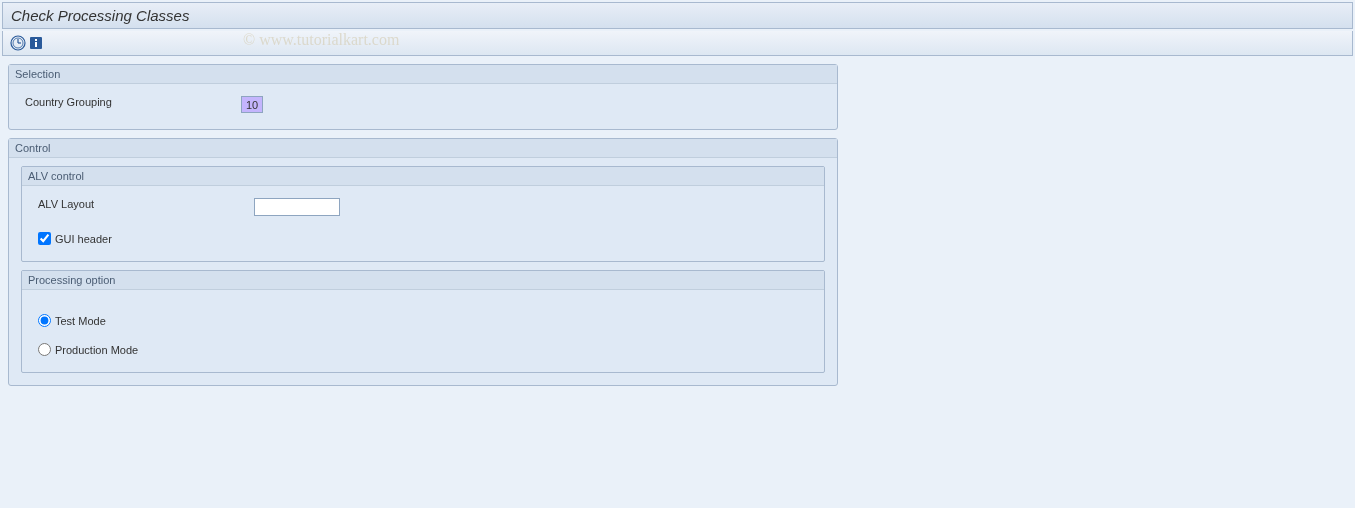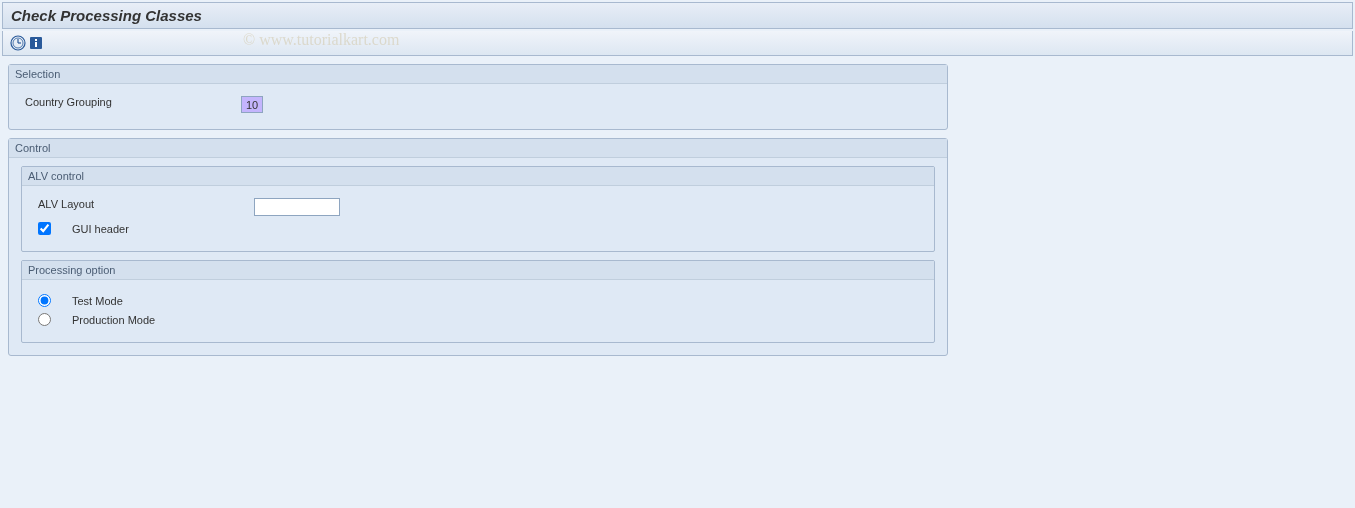--- a/index.html
+++ b/index.html
@@ -15,21 +15,21 @@
       width: 1355px;
       height: 508px;
       overflow: hidden;
       position: relative;
     }
     .title-bar {
       background: linear-gradient(to bottom, #e8eef7 0%, #d4e0ee 100%);
       border: 1px solid #a8b9cf;
       padding: 4px 8px;
       font-size: 15px;
-      font-weight: bold;
+      font-weight: normal;
       font-style: italic;
       color: #333;
       margin: 2px;
     }
     .toolbar {
       background: linear-gradient(to bottom, #f0f4fa 0%, #dde7f2 100%);
       border: 1px solid #a8b9cf;
       border-top: none;
       padding: 3px 6px;
       margin: 0 2px 8px 2px;
@@ -56,21 +56,21 @@
       opacity: 0.8;
     }
     .content {
       padding: 0 8px;
     }
     .group-box {
       background: #dfe9f5;
       border: 1px solid #a8b9cf;
       border-radius: 3px;
       margin-bottom: 8px;
-      width: 940px;
+      width: 830px;
       position: relative;
     }
     .group-title {
       font-size: 11px;
       color: #4a5c73;
       padding: 3px 6px;
       background: #d4e0ee;
       border-bottom: 1px solid #c0ceddff;
     }
     .group-body {
@@ -110,22 +110,21 @@
       border: 1px solid #8ea5c0;
       background: #ffffff;
       height: 18px;
       width: 86px;
       padding: 1px 3px;
       font-size: 11px;
     }
     .checkbox-row, .radio-row {
       display: flex;
       align-items: center;
-      margin: 6px 0 4px 4px;
-      gap: 17px;
+      margin: 16px 0 4px 4px;
     }
     input[type="checkbox"], input[type="radio"] {
       margin-right: 4px;
       width: 13px;
       height: 13px;
     }
     .check-label, .radio-label {
       font-size: 11px;
       color: #333;
     }

